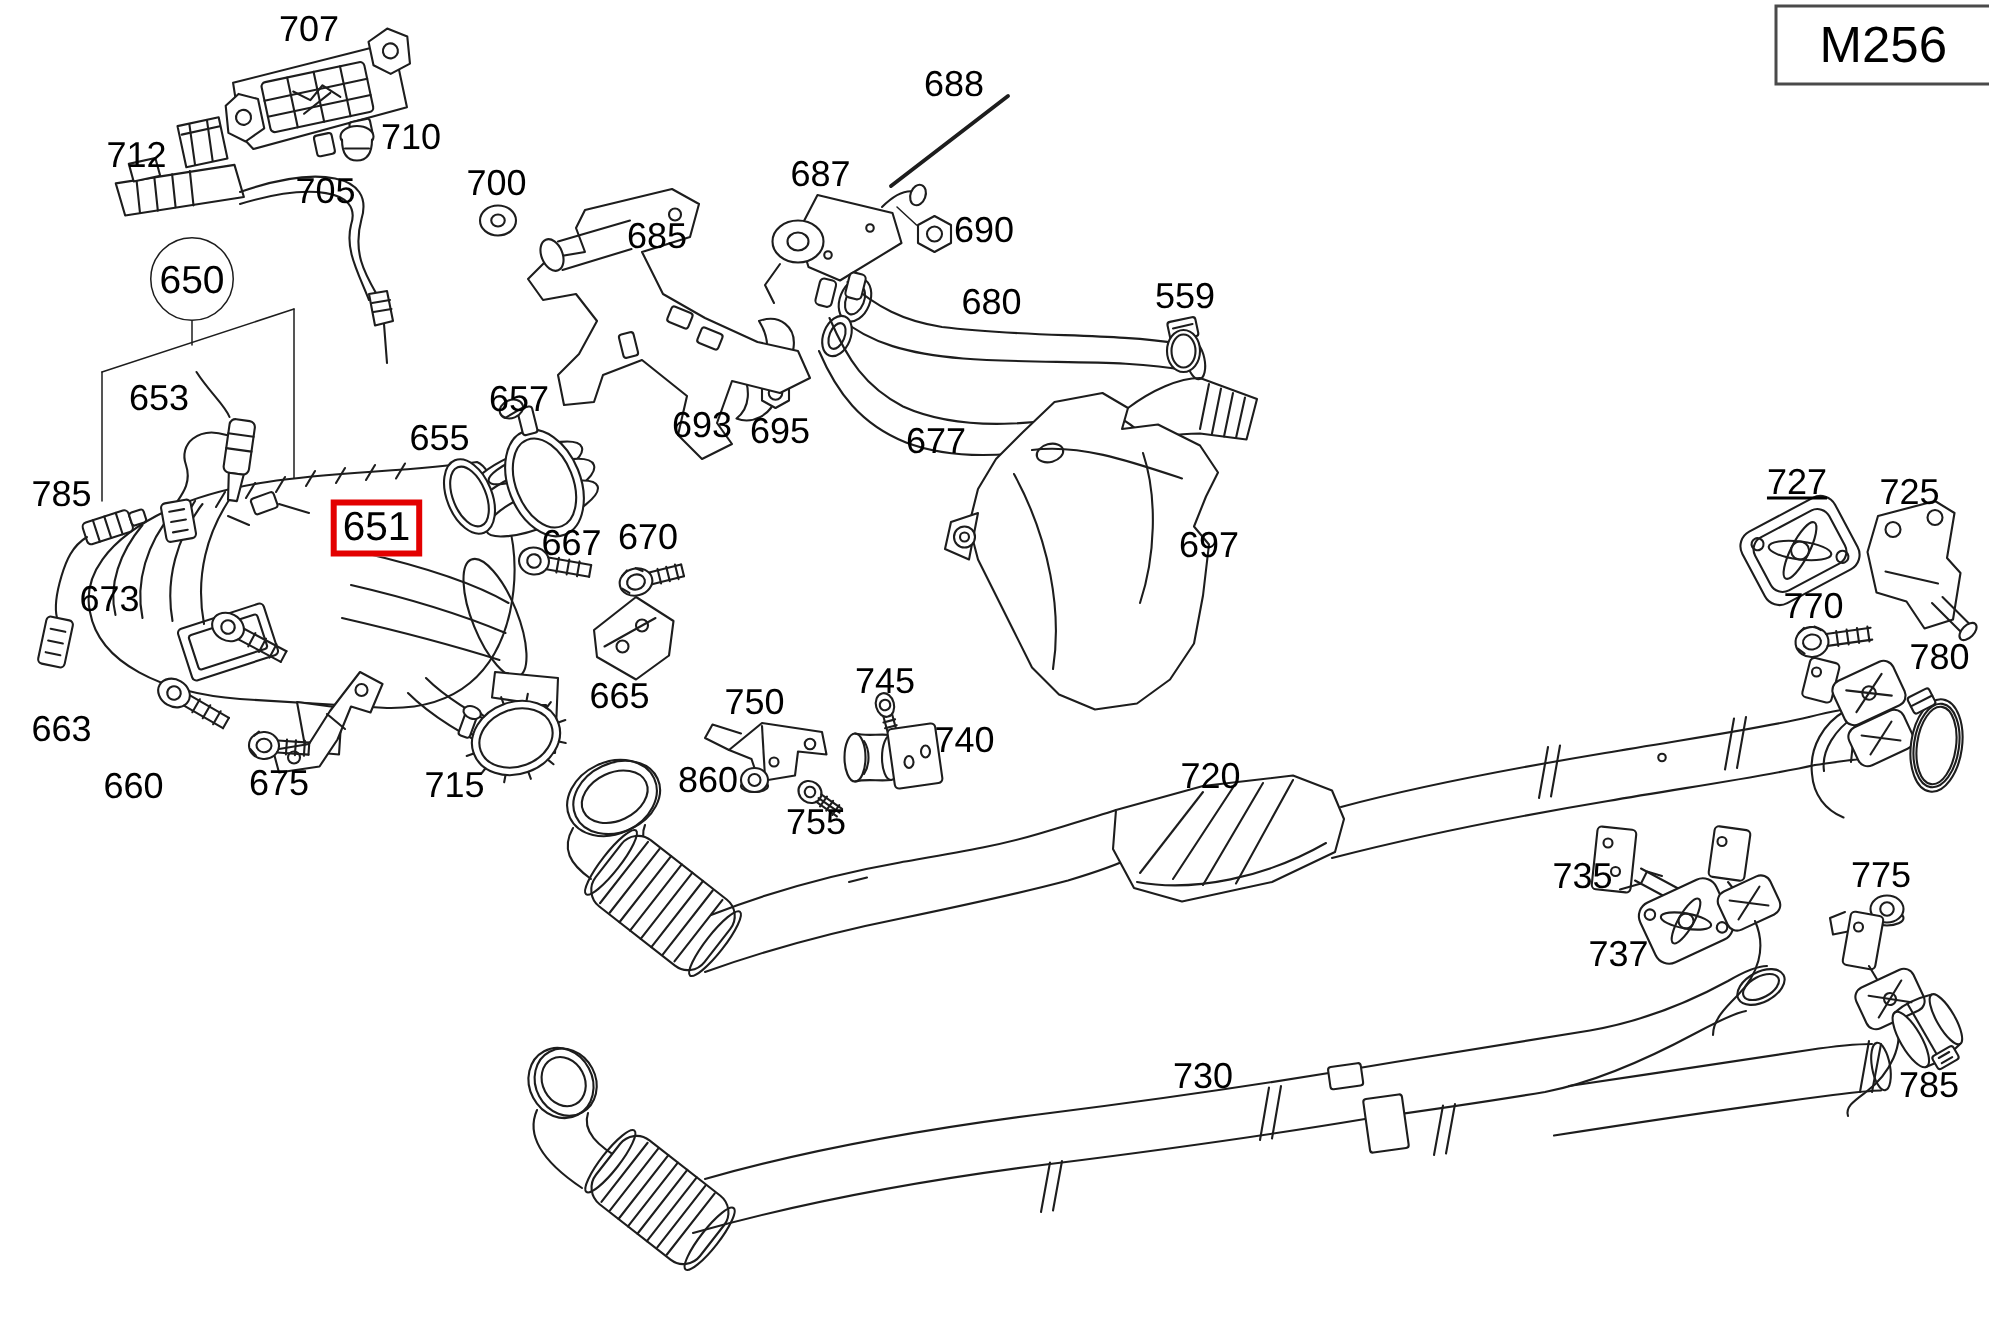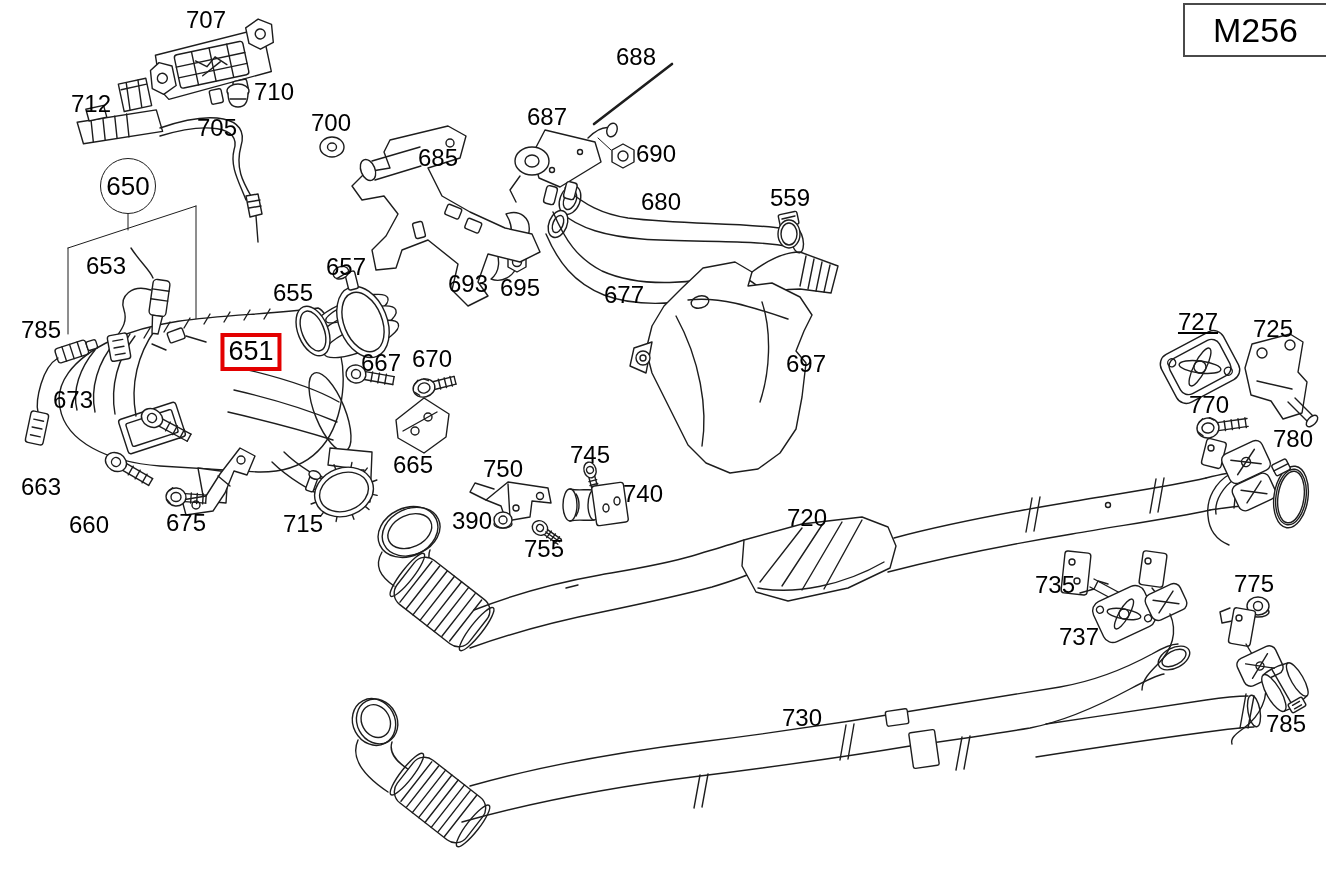--- a/index.html
+++ b/index.html
@@ -663,21 +663,21 @@
       <div class="part-label plain" style="left: 346px; top: 267px;">657</div>
       <div class="part-label plain" style="left: 381px; top: 363px;">667</div>
       <div class="part-label plain" style="left: 432px; top: 359px;">670</div>
       <div class="part-label plain" style="left: 73px; top: 400px;">673</div>
       <div class="part-label plain" style="left: 41px; top: 487px;">663</div>
       <div class="part-label plain" style="left: 89px; top: 525px;">660</div>
       <div class="part-label plain" style="left: 186px; top: 523px;">675</div>
       <div class="part-label plain" style="left: 303px; top: 524px;">715</div>
       <div class="part-label plain" style="left: 413px; top: 465px;">665</div>
       <div class="part-label plain" style="left: 503px; top: 469px;">750</div>
-      <div class="part-label plain" style="left: 472px; top: 521px;">390</div>
+      <div class="part-label plain" style="left: 472px; top: 521px;">860</div>
       <div class="part-label plain" style="left: 544px; top: 549px;">755</div>
       <div class="part-label plain" style="left: 590px; top: 455px;">745</div>
       <div class="part-label plain" style="left: 643px; top: 494px;">740</div>
       <div class="part-label plain" style="left: 807px; top: 518px;">720</div>
       <div class="part-label plain" style="left: 806px; top: 364px;">697</div>
       <div class="part-label plain" style="left: 1198px; top: 322px; text-decoration: underline;">727</div>
       <div class="part-label plain" style="left: 1273px; top: 329px;">725</div>
       <div class="part-label plain" style="left: 1209px; top: 405px;">770</div>
       <div class="part-label plain" style="left: 1293px; top: 439px;">780</div>
       <div class="part-label plain" style="left: 1055px; top: 585px;">735</div>

